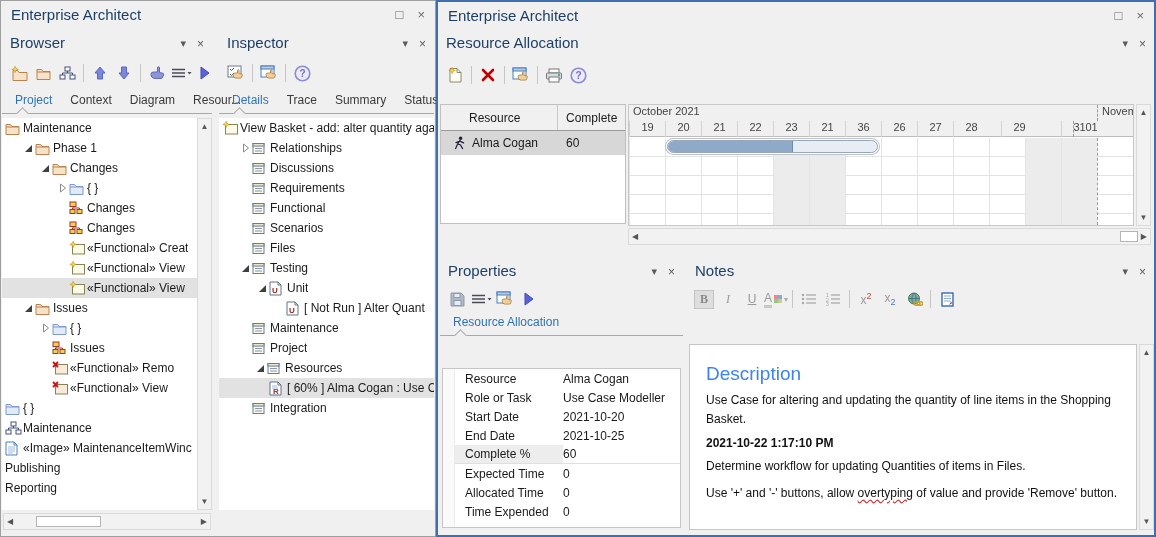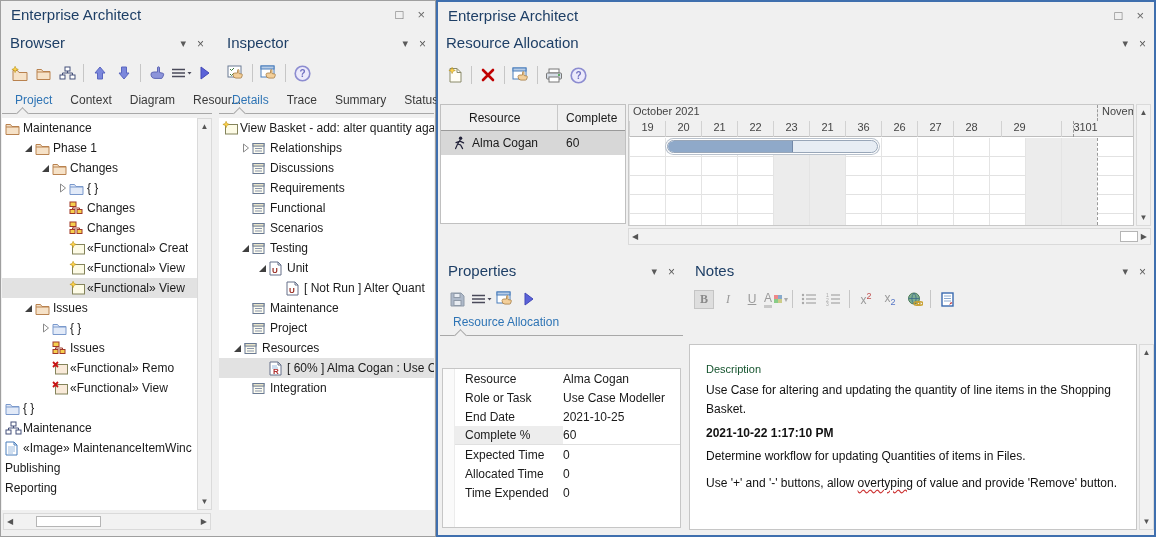--- a/index.html
+++ b/index.html
@@ -113,21 +113,21 @@
   .prop-row { display:flex; height:19px; align-items:center; padding-left:12px; }
   .prop-row .pl { width:108px; padding-left:10px; }
   .prop-row .pv { flex:1; }
   .prop-row.hl { border-bottom:1px solid #e0e0e0; }
   .prop-row.hl .pl { background:#ededed; align-self:stretch; display:flex; align-items:center; }
 
   .notes-toolbar { height:26px; }
   .notes-content { position:absolute; left:2px; top:86px; width:448px; height:186px;
     background:#fff; border:1px solid #c6c6c6; overflow:hidden; padding:10px 14px 0 16px; }
   .notes-vscroll { right:0; top:86px; height:186px; }
-  .nheading { font-size:11px; color:#14532d; margin:8px 0 6px 0; }
+  .nheading { font-size:19px; color:#3b82f6; margin:8px 0 6px 0; }
   .npara { font-size:12px; line-height:1.55; margin-bottom:8px; color:#111; }
   .ntimestamp { font-size:12px; font-weight:bold; margin-bottom:7px; color:#111; }
   .wavy { text-decoration:underline; text-decoration-style:wavy; text-decoration-color:#cc3333; text-underline-offset:2px; }
 
   
   .nb { font-size:12px; color:#9a9a9a; }
   .nb-b { font-family:"Liberation Serif",serif; font-weight:bold; background:#dedede; border:1px solid #c4c4c4; padding:0 5px; line-height:17px; color:#8a8a8a; }
   .nb-i { font-family:"Liberation Serif",serif; font-style:italic; padding:0 4px; }
   .nb-u { text-decoration:underline; padding:0 3px; }
   .supred { color:#c05050; font-size:9px; vertical-align:super; }
@@ -525,20 +525,31 @@
           <span class="ticon">
             <svg width="13" height="13" viewBox="0 0 13 13">
               <rect x="1" y="1.5" width="11" height="10" fill="#fcfbee" stroke="#6b7b94"></rect>
               <rect x="1" y="1.5" width="11" height="2.6" fill="#e8e4ca" stroke="#6b7b94"></rect>
               <path d="M3 6.5 h7 M3 9 h7" stroke="#8a96ad"></path>
             </svg>
           </span>
           <span class="tlabel">Scenarios</span>
         </div>
         <div class="trow" style="padding-left: 20px;">
+          <span class="arrow"></span>
+          <span class="ticon">
+            <svg width="13" height="13" viewBox="0 0 13 13">
+              <rect x="1" y="1.5" width="11" height="10" fill="#fcfbee" stroke="#6b7b94"></rect>
+              <rect x="1" y="1.5" width="11" height="2.6" fill="#e8e4ca" stroke="#6b7b94"></rect>
+              <path d="M3 6.5 h7 M3 9 h7" stroke="#8a96ad"></path>
+            </svg>
+          </span>
+          <span class="tlabel">Files</span>
+        </div>
+        <div class="trow" style="padding-left: 20px;">
           <span class="arrow">
             <svg width="9" height="9" viewBox="0 0 9 9">
               <path d="M8 1 V8 H1z" fill="#3f3f3f"></path>
             </svg>
           </span>
           <span class="ticon">
             <svg width="13" height="13" viewBox="0 0 13 13">
               <rect x="1" y="1.5" width="11" height="10" fill="#fcfbee" stroke="#6b7b94"></rect>
               <rect x="1" y="1.5" width="11" height="2.6" fill="#e8e4ca" stroke="#6b7b94"></rect>
               <path d="M3 6.5 h7 M3 9 h7" stroke="#8a96ad"></path>
@@ -587,21 +598,21 @@
           <span class="arrow"></span>
           <span class="ticon">
             <svg width="13" height="13" viewBox="0 0 13 13">
               <rect x="1" y="1.5" width="11" height="10" fill="#fcfbee" stroke="#6b7b94"></rect>
               <rect x="1" y="1.5" width="11" height="2.6" fill="#e8e4ca" stroke="#6b7b94"></rect>
               <path d="M3 6.5 h7 M3 9 h7" stroke="#8a96ad"></path>
             </svg>
           </span>
           <span class="tlabel">Project</span>
         </div>
-        <div class="trow" style="padding-left: 12px;">
+        <div class="trow" style="padding-left: 35px;">
           <span class="arrow">
             <svg width="9" height="9" viewBox="0 0 9 9">
               <path d="M8 1 V8 H1z" fill="#3f3f3f"></path>
             </svg>
           </span>
           <span class="ticon">
             <svg width="13" height="13" viewBox="0 0 13 13">
               <rect x="1" y="1.5" width="11" height="10" fill="#fcfbee" stroke="#6b7b94"></rect>
               <rect x="1" y="1.5" width="11" height="2.6" fill="#e8e4ca" stroke="#6b7b94"></rect>
               <path d="M3 6.5 h7 M3 9 h7" stroke="#8a96ad"></path>
@@ -812,20 +823,24 @@
         <div id="prop-rows">
             <div class="prop-row">
               <span class="pl">Resource</span>
               <span class="pv">Alma Cogan</span>
             </div>
             <div class="prop-row">
               <span class="pl">Role or Task</span>
               <span class="pv">Use Case Modeller</span>
             </div>
             <div class="prop-row">
+              <span class="pl">Start Date</span>
+              <span class="pv">2021-10-20</span>
+            </div>
+            <div class="prop-row">
               <span class="pl">End Date</span>
               <span class="pv">2021-10-25</span>
             </div>
             <div class="prop-row hl">
               <span class="pl">Complete %</span>
               <span class="pv">60</span>
             </div>
             <div class="prop-row">
               <span class="pl">Expected Time</span>
               <span class="pv">0</span>

